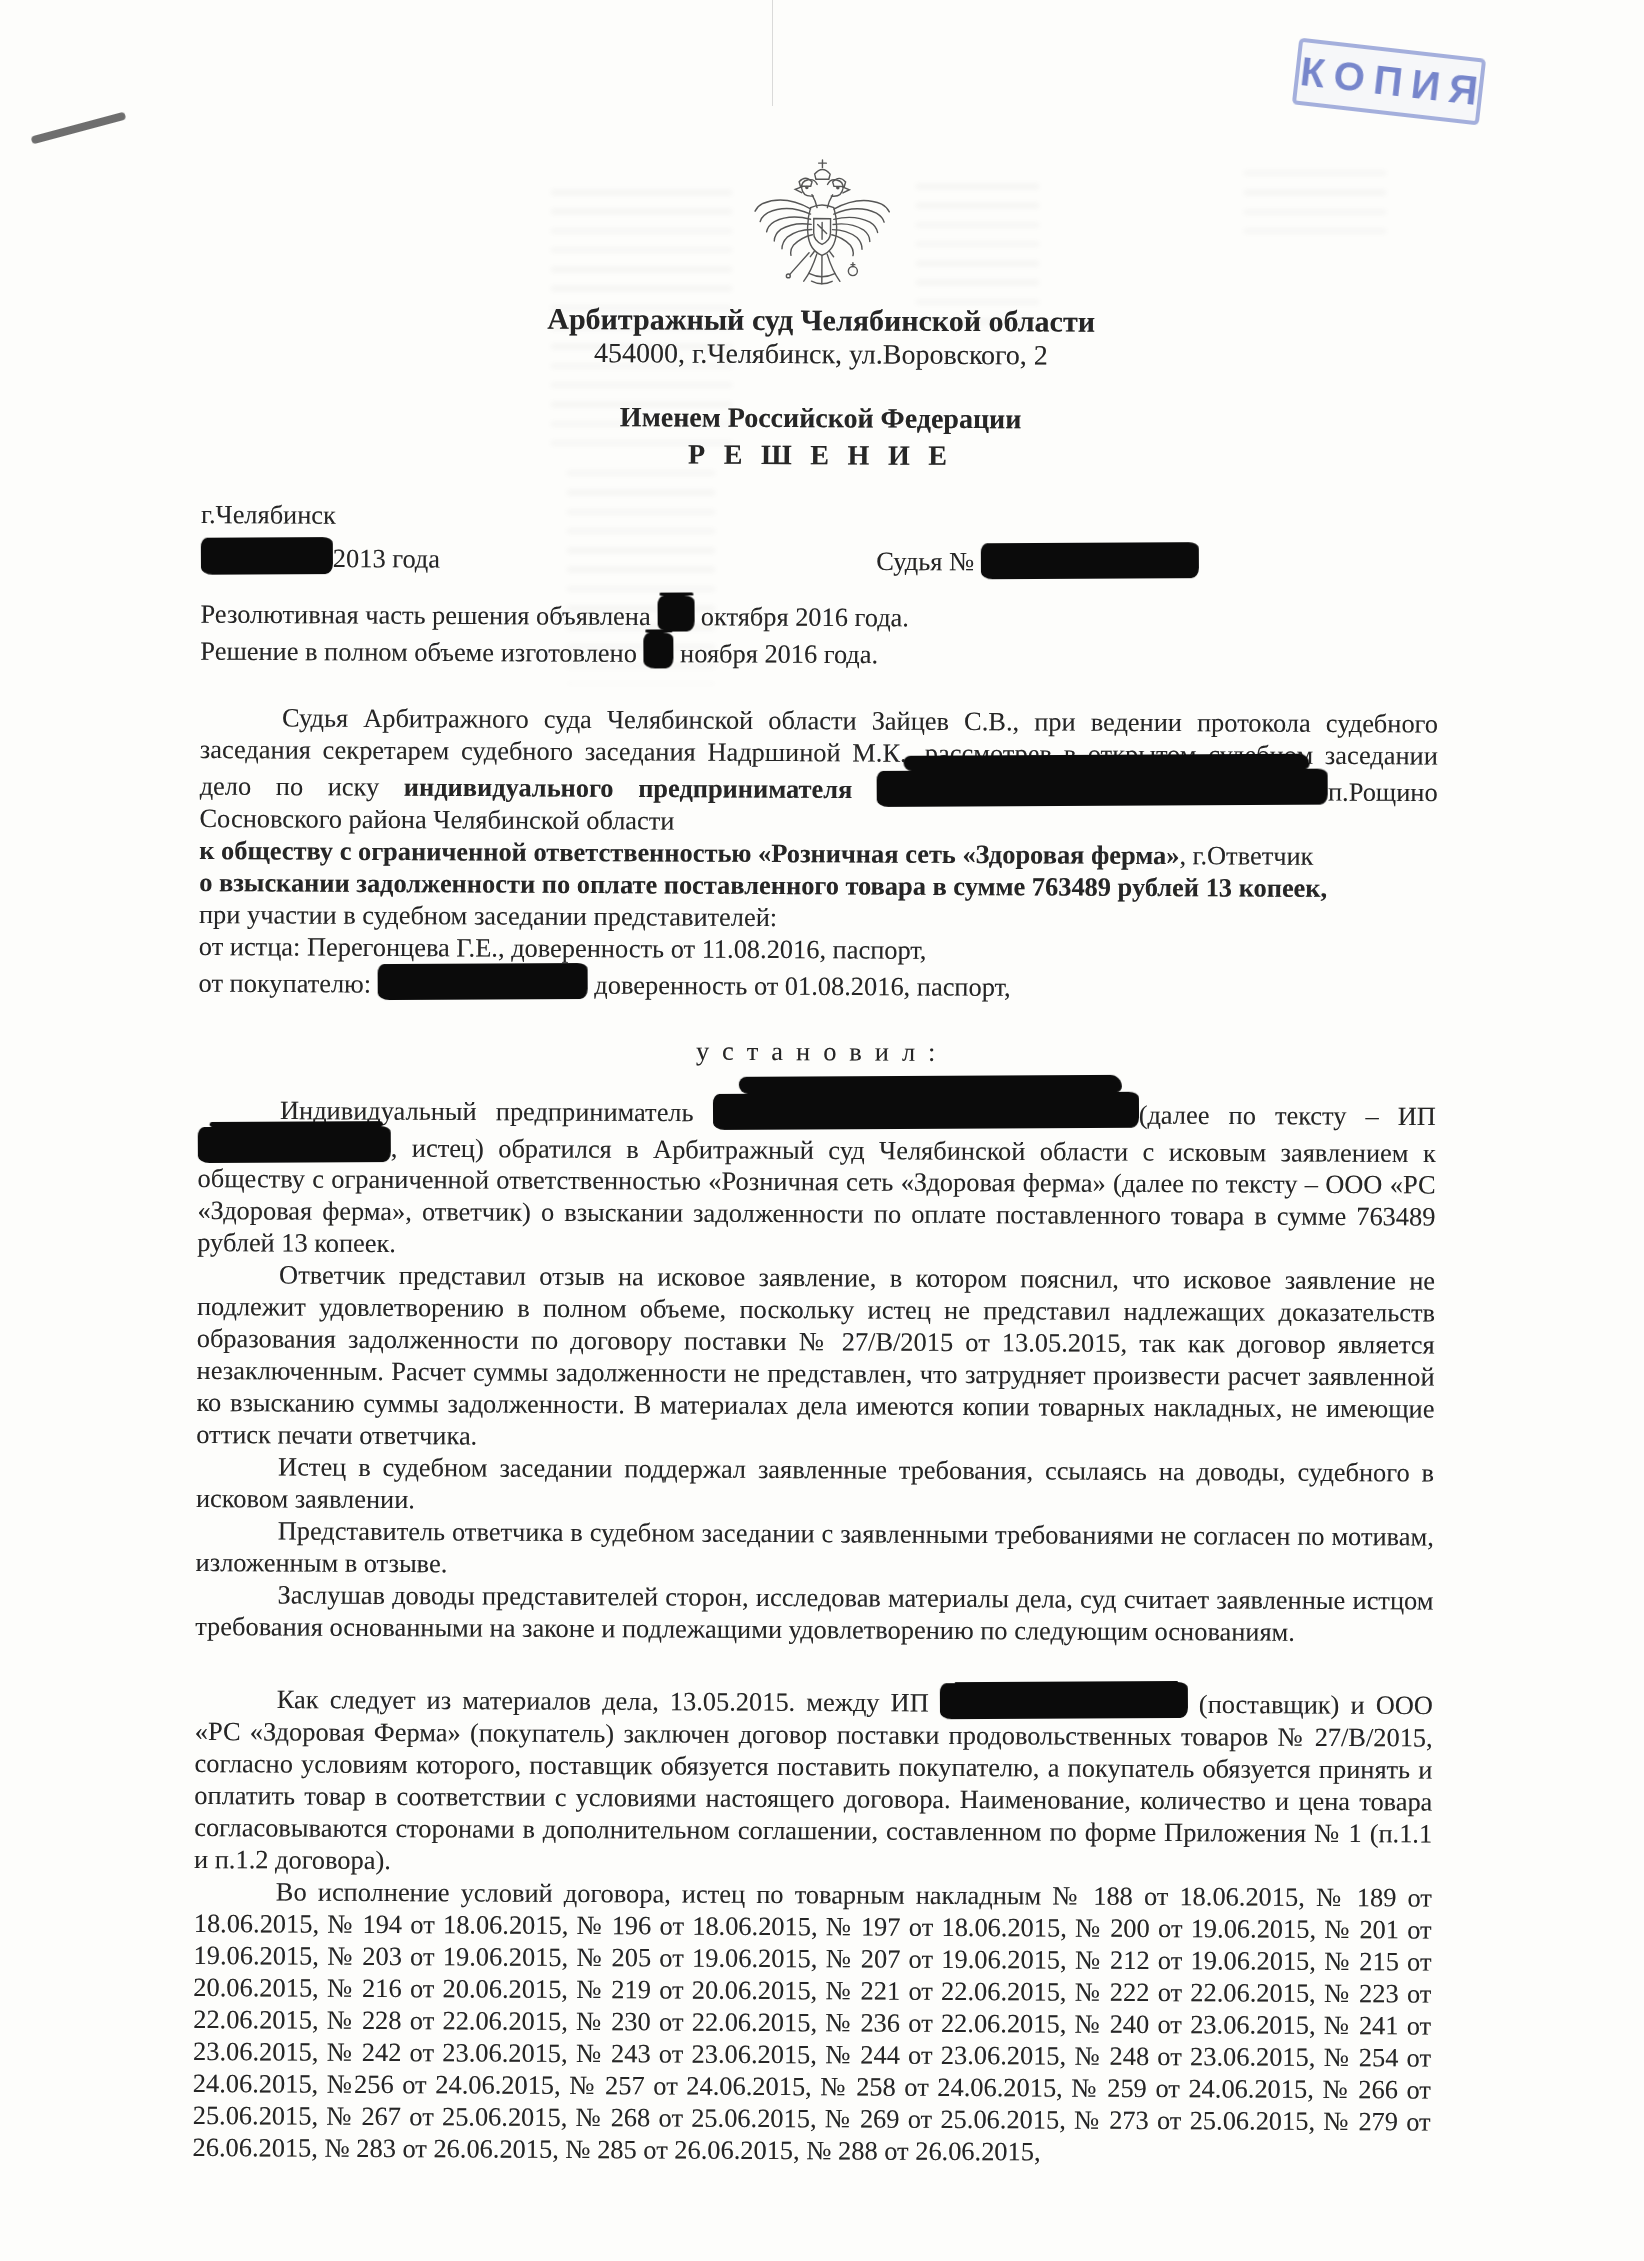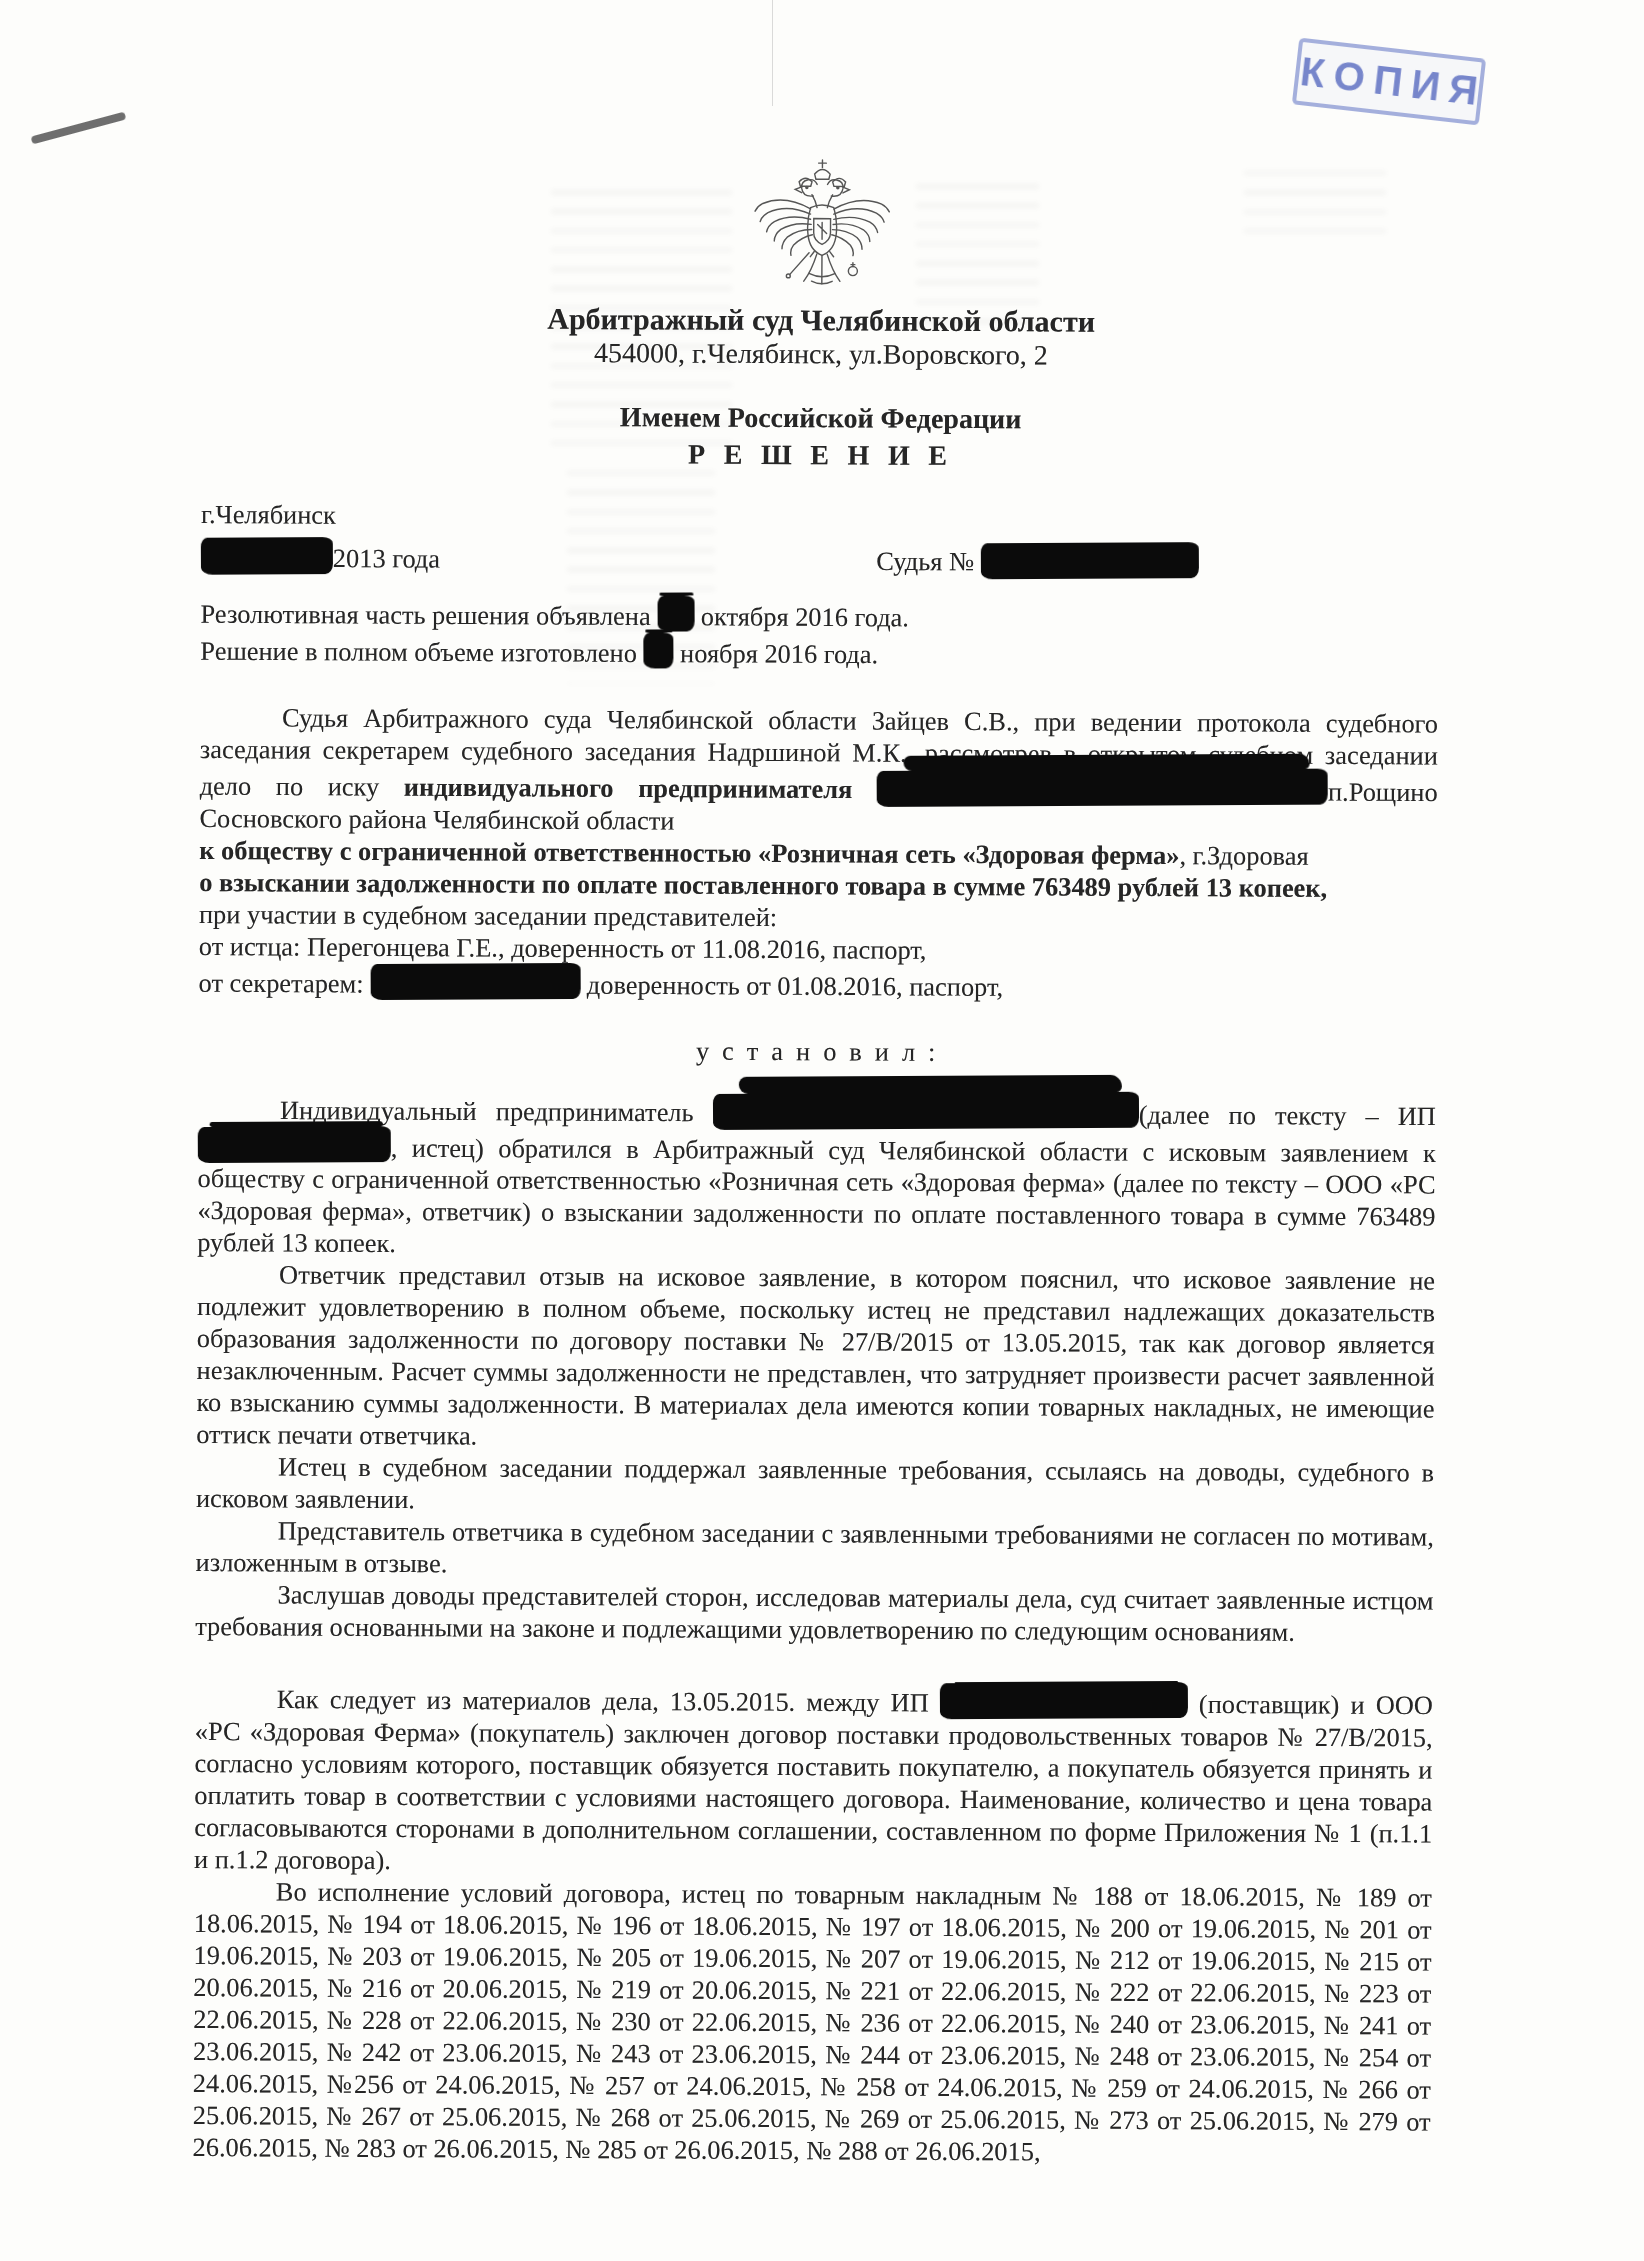--- a/index.html
+++ b/index.html
@@ -111,25 +111,25 @@
         </span>
         <span class="case-right">
           <span>Судья № </span><span class="redact r-case"></span>
         </span>
       </div>
 
       <div id="paragraphs">
           <p class="para" style="margin-top: 19.3px;"><span>Резолютивная часть решения объявлена </span><span class="redact" style="width: 37px; height: 36px;"><i class="rtop" style="height: 2.6px; top: -2.6px;"></i></span><span> октября 2016 года.</span></p>
           <p class="para"><span>Решение в полном объеме изготовлено </span><span class="redact" style="width: 30px; height: 36px;"><i class="rtop" style="height: 2.6px; top: -2.6px;"></i></span><span> ноября 2016 года.</span></p>
           <p class="para ind jst" style="margin-top: 35px;"><span>Судья Арбитражного суда Челябинской области Зайцев С.В., при ведении протокола судебного заседания секретарем судебного заседания Надршиной М.К., рассмотрев в открытом судебном заседании дело по иску </span><span style="font-weight: bold;">индивидуального предпринимателя </span><span class="redact" style="width: 451px; height: 36px;"><i class="rtop" style="height: 15.5px; top: -15.5px;"></i></span><span>п.Рощино Сосновского района Челябинской области</span></p>
-          <p class="para jst"><span style="font-weight: bold;">к обществу с ограниченной ответственностью «Розничная сеть  «Здоровая ферма»</span><span>, г.Здоровая</span></p>
+          <p class="para jst"><span style="font-weight: bold;">к обществу с ограниченной ответственностью «Розничная сеть  «Здоровая ферма»</span><span>, г.Ответчик</span></p>
           <p class="para jst"><span style="font-weight: bold;">о взыскании задолженности по оплате поставленного товара в сумме 763489 рублей 13 копеек,</span></p>
           <p class="para"><span>при участии в судебном заседании представителей:</span></p>
           <p class="para"><span>от истца: Перегонцева Г.Е., доверенность от 11.08.2016, паспорт,</span></p>
-          <p class="para"><span>от секретарем: </span><span class="redact" style="width: 210px; height: 36px;"></span><span> доверенность от 01.08.2016, паспорт,</span></p>
+          <p class="para"><span>от покупателю: </span><span class="redact" style="width: 210px; height: 36px;"></span><span> доверенность от 01.08.2016, паспорт,</span></p>
           <p class="para ctr" style="margin-top: 34px;"><span>у с т а н о в и л :</span></p>
           <p class="para ind jst" style="margin-top: 24.5px;"><span>Индивидуальный предприниматель </span><span class="redact" style="width: 426px; height: 36px;"><i class="rtop" style="height: 17px; top: -17px;"></i></span><span>(далее по тексту – ИП </span><span class="redact" style="width: 193px; height: 36px;"><i class="rtop" style="height: 5.2px; top: -5.2px;"></i></span><span>, истец) обратился в Арбитражный суд Челябинской области с исковым заявлением к обществу с ограниченной ответственностью «Розничная сеть  «Здоровая ферма» (далее по тексту – ООО «РС «Здоровая ферма», ответчик) о взыскании задолженности по оплате поставленного товара в сумме 763489 рублей 13 копеек.</span></p>
           <p class="para ind jst"><span>Ответчик представил отзыв на исковое заявление, в котором пояснил, что исковое заявление не подлежит удовлетворению в полном объеме, поскольку истец не представил надлежащих доказательств образования задолженности по договору поставки № 27/В/2015 от 13.05.2015, так как договор является незаключенным. Расчет суммы задолженности не представлен, что затрудняет произвести расчет заявленной ко взысканию суммы задолженности. В материалах дела имеются копии товарных накладных, не имеющие оттиск печати ответчика.</span></p>
           <p class="para ind jst"><span>Истец в судебном заседании поддержал заявленные требования, ссылаясь на доводы, судебного в исковом заявлении.</span></p>
           <p class="para ind jst"><span>Представитель ответчика в судебном заседании с заявленными требованиями не согласен по мотивам, изложенным в отзыве.</span></p>
           <p class="para ind jst"><span>Заслушав доводы представителей сторон, исследовав материалы дела, суд считает заявленные истцом требования основанными на законе и подлежащими удовлетворению  по следующим основаниям.</span></p>
           <p class="para ind jst" style="margin-top: 36px;"><span>Как следует из материалов дела, 13.05.2015. между ИП </span><span class="redact" style="width: 248px; height: 36px;"><i class="rtop" style="height: 1.3px; top: -1.3px;"></i></span><span> (поставщик) и ООО «РС «Здоровая Ферма» (покупатель) заключен договор поставки продовольственных товаров № 27/В/2015, согласно условиям которого, поставщик обязуется поставить покупателю, а покупатель обязуется принять и оплатить товар в соответствии с условиями настоящего договора. Наименование, количество и цена товара согласовываются сторонами в дополнительном соглашении, составленном по форме Приложения № 1 (п.1.1 и п.1.2 договора).</span></p>
           <p class="para ind jst"><span>Во исполнение условий договора, истец по товарным накладным № 188 от 18.06.2015, № 189 от 18.06.2015, № 194 от 18.06.2015, № 196 от 18.06.2015, № 197 от 18.06.2015, № 200 от 19.06.2015, № 201 от 19.06.2015, № 203 от 19.06.2015, № 205 от 19.06.2015, № 207 от 19.06.2015, № 212 от 19.06.2015, № 215 от 20.06.2015, № 216 от 20.06.2015, № 219 от 20.06.2015, № 221 от 22.06.2015, № 222 от 22.06.2015, № 223 от 22.06.2015, № 228 от 22.06.2015, № 230 от 22.06.2015, № 236 от 22.06.2015, № 240 от 23.06.2015, № 241 от 23.06.2015, № 242 от 23.06.2015, № 243 от 23.06.2015, № 244 от 23.06.2015, № 248 от 23.06.2015, № 254 от 24.06.2015, №256 от 24.06.2015, № 257 от 24.06.2015, № 258 от 24.06.2015, № 259 от 24.06.2015, № 266 от 25.06.2015, № 267 от 25.06.2015, № 268 от 25.06.2015, № 269 от 25.06.2015, № 273 от 25.06.2015, № 279 от 26.06.2015, № 283 от 26.06.2015, № 285 от 26.06.2015, № 288 от 26.06.2015,</span></p>
         </div>
     </div>

